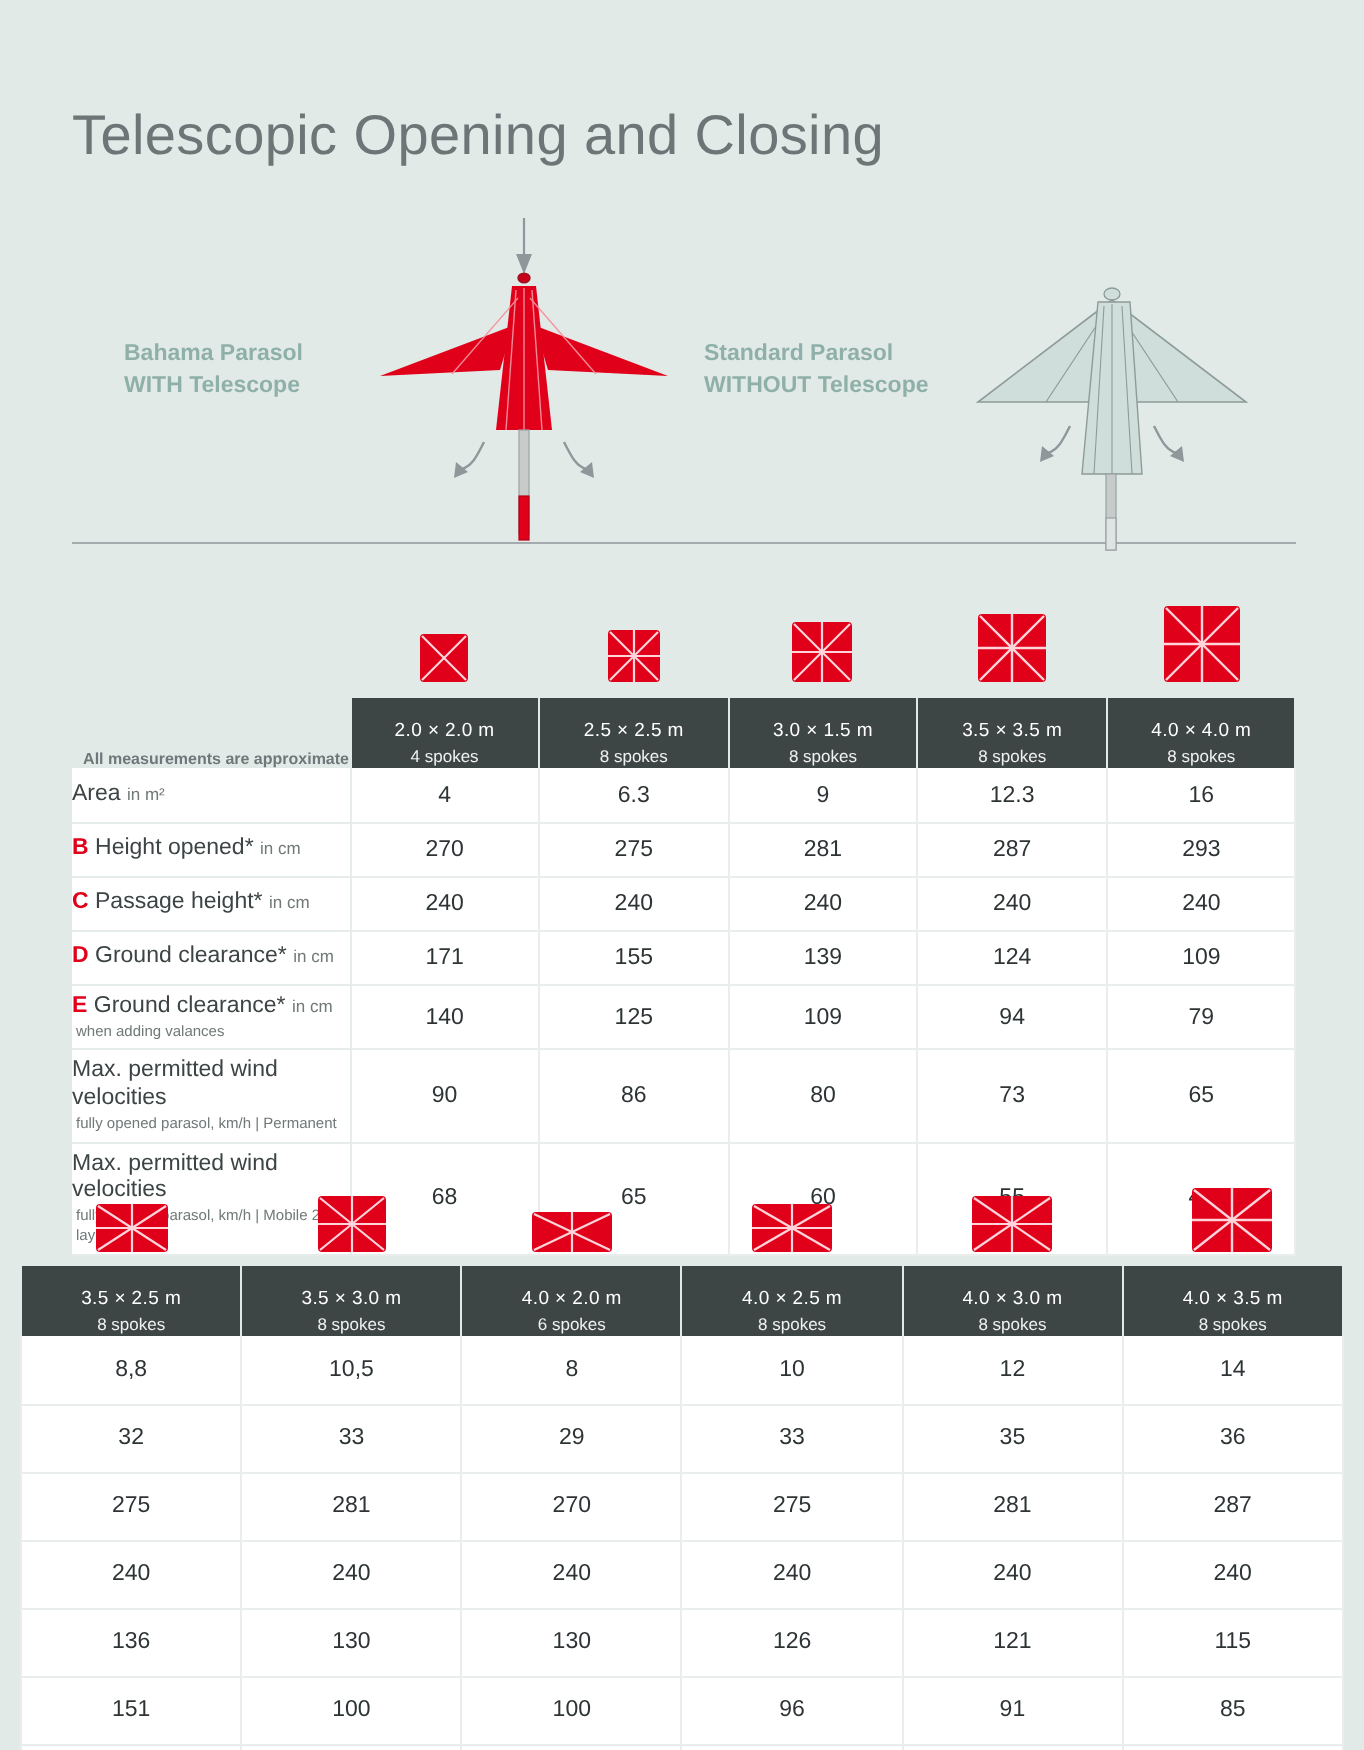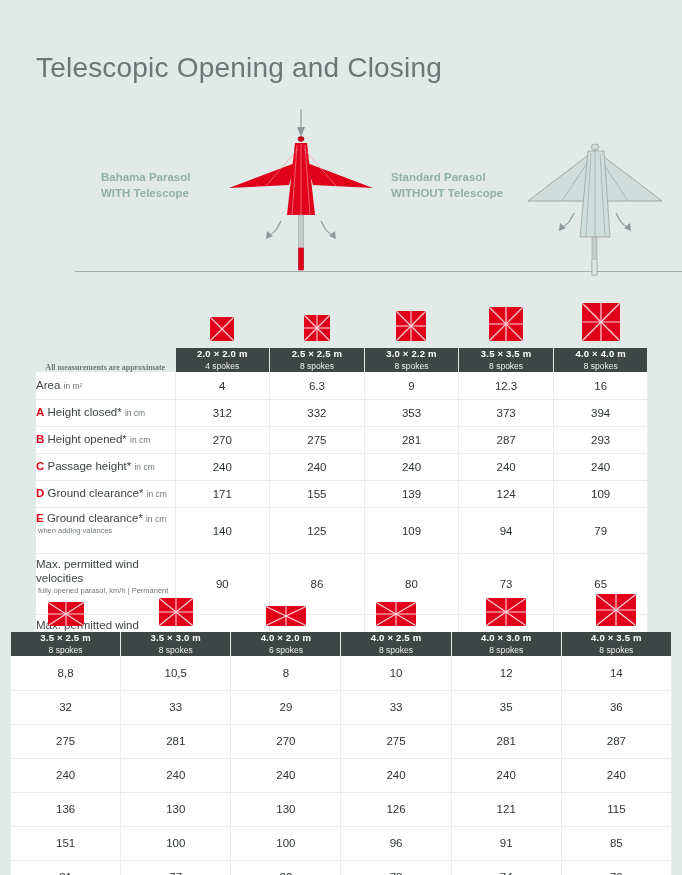--- a/index.html
+++ b/index.html
@@ -15,21 +15,21 @@
 
   
   #page-title {
     position:absolute; left:36px; top:12px;
     font-size:28px; font-weight:400; letter-spacing:.2px;
     color:#6d7577;
     margin-top:40px;
   }
 
   
-  #illustration { position:absolute; left:0; top:95px; width:616px; height:195px;margin-left:39px; }
+  #illustration { position:absolute; left:0; top:95px; width:616px; height:195px; }
   #ground-line {
     position:absolute; left:36px; top:176px; width:612px; height:1px;
     background:#a3abac;
   }
   .parasol-label {
     position:absolute; font-size:11.5px; font-weight:bold; line-height:1.35;
     color:#8fb0a8; text-align:left; white-space:pre-line;
   }
   #label-bahama { left:62px; top:75px; }
   #label-standard { left:352px; top:75px; }
@@ -38,38 +38,38 @@
   .spec-table { position:absolute; border-collapse:collapse; table-layout:fixed; }
   .spec-table td, .spec-table th { padding:0; }
 
   .icon-cell { background:transparent; height:34px; vertical-align:bottom; text-align:center; border:0; }
   .hdr-cell {
     background:#3e4545; color:#ffffff; text-align:center;
     font-size:9px; line-height:1.35; padding:7px 2px 7px;
     border-left:1px solid #e2eae8; border-right:1px solid #e2eae8;
     font-weight:normal;
   }
-  .hdr-cell .dim { font-weight:bold; font-size:9.5px; display:block; letter-spacing:.2px; }
+  .hdr-cell .dim { font-weight:normal; font-size:9.5px; display:block; letter-spacing:.2px;margin-top:11px; }
   .hdr-cell .spk { display:block; font-size:8.5px; opacity:.92; }
 
   .rowlabel-head {
     background:transparent; font-size:8px; color:#6f7779;
-    vertical-align:bottom; padding:0 0 10px 6px; text-align:center;font-family:Liberation Serif, serif;
+    vertical-align:bottom; padding:0 0 10px 6px; text-align:right;
   }
   .rowlabel {
     background:#ffffff; font-size:11.5px; color:#3d4445;
     padding:6px 8px 6px 6px; text-align:left;
     border-bottom:1px solid #e6eceb; border-right:1px solid #e6eceb;
     line-height:1.2;
     margin-top:20px;
   }
   .rowlabel .key { color:#e1001a; font-weight:bold; }
   .rowlabel .unit { font-size:8.5px; color:#707878; }
   .rowlabel .sub { display:block; font-size:7.5px; color:#707878; line-height:1.3; padding-left:2px; }
-  .rowlabel.two-line { padding-top:4px; padding-bottom:18px; }
+  .rowlabel.two-line { padding-top:4px; padding-bottom:4px; }
 
   .val {
     background:#ffffff; text-align:center; font-size:11.5px;
     color:#2e3435; border-bottom:1px solid #e9eeed;
     border-left:1px solid #e9eeed; border-right:1px solid #e9eeed;
     height:27px;
   }
 
   
   #table1 { left:36px; top:300px; width:612px; }
@@ -222,49 +222,41 @@
       <th class="rowlabel-head">All measurements are approximate</th>
       <th class="hdr-cell">
           <span class="dim">2.0 × 2.0 m</span>
           <span class="spk">4 spokes</span>
         </th>
       <th class="hdr-cell">
           <span class="dim">2.5 × 2.5 m</span>
           <span class="spk">8 spokes</span>
         </th>
       <th class="hdr-cell">
-          <span class="dim">3.0 × 2.2 m</span>
+          <span class="dim">3.0 × 1.5 m</span>
           <span class="spk">8 spokes</span>
         </th>
       <th class="hdr-cell">
           <span class="dim">3.5 × 3.5 m</span>
           <span class="spk">8 spokes</span>
         </th>
       <th class="hdr-cell">
           <span class="dim">4.0 × 4.0 m</span>
           <span class="spk">8 spokes</span>
         </th>
     </tr>
   </thead>
   <tbody>
     <tr>
       <td class="rowlabel"><span class="key"></span> <span>Area</span> <span class="unit">in m²</span></td>
       <td class="val">4</td>
       <td class="val">6.3</td>
       <td class="val">9</td>
       <td class="val">12.3</td>
       <td class="val">16</td>
-    </tr>
-    <tr>
-      <td class="rowlabel"><span class="key">A</span> <span>Height closed*</span> <span class="unit">in cm</span></td>
-      <td class="val">312</td>
-      <td class="val">332</td>
-      <td class="val">353</td>
-      <td class="val">373</td>
-      <td class="val">394</td>
     </tr>
     <tr>
       <td class="rowlabel"><span class="key">B</span> <span>Height opened*</span> <span class="unit">in cm</span></td>
       <td class="val">270</td>
       <td class="val">275</td>
       <td class="val">281</td>
       <td class="val">287</td>
       <td class="val">293</td>
     </tr>
     <tr>

